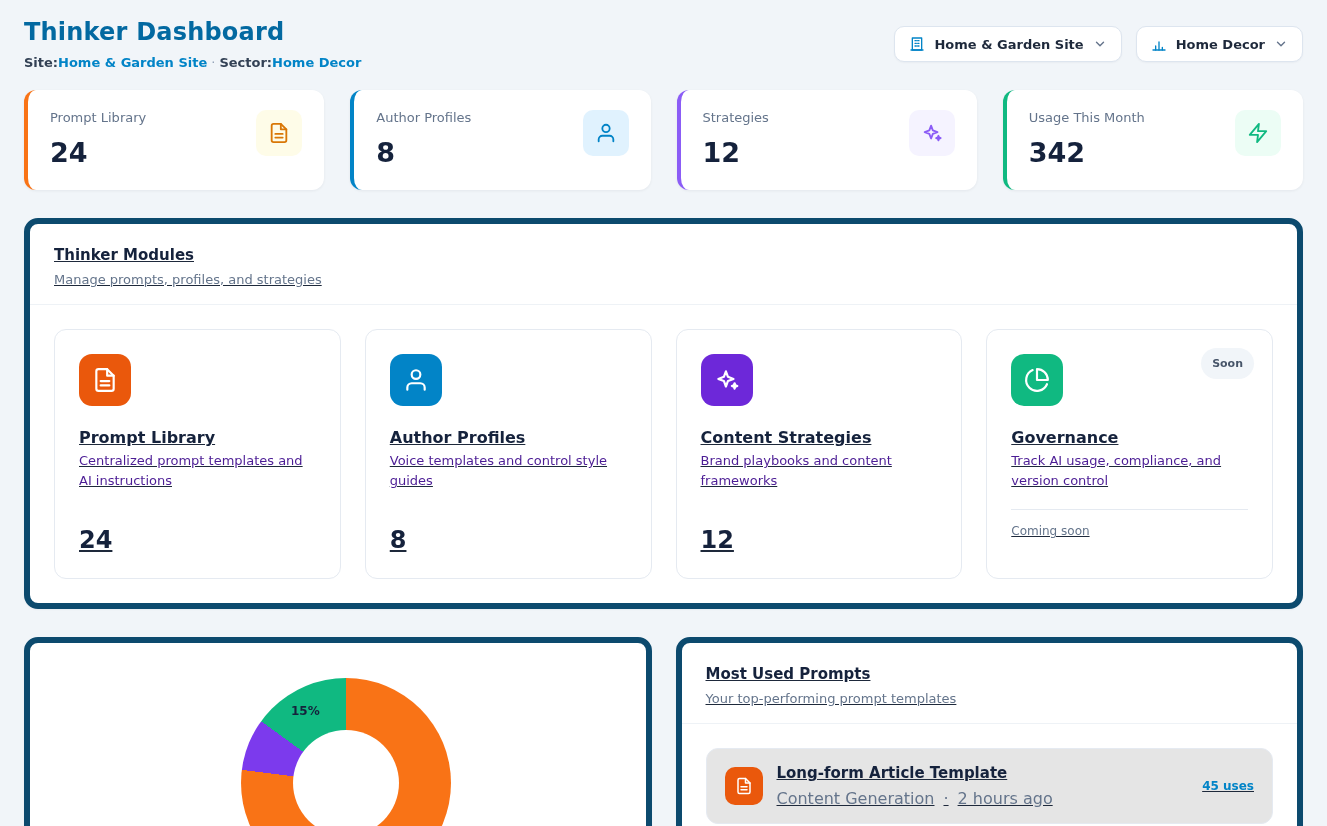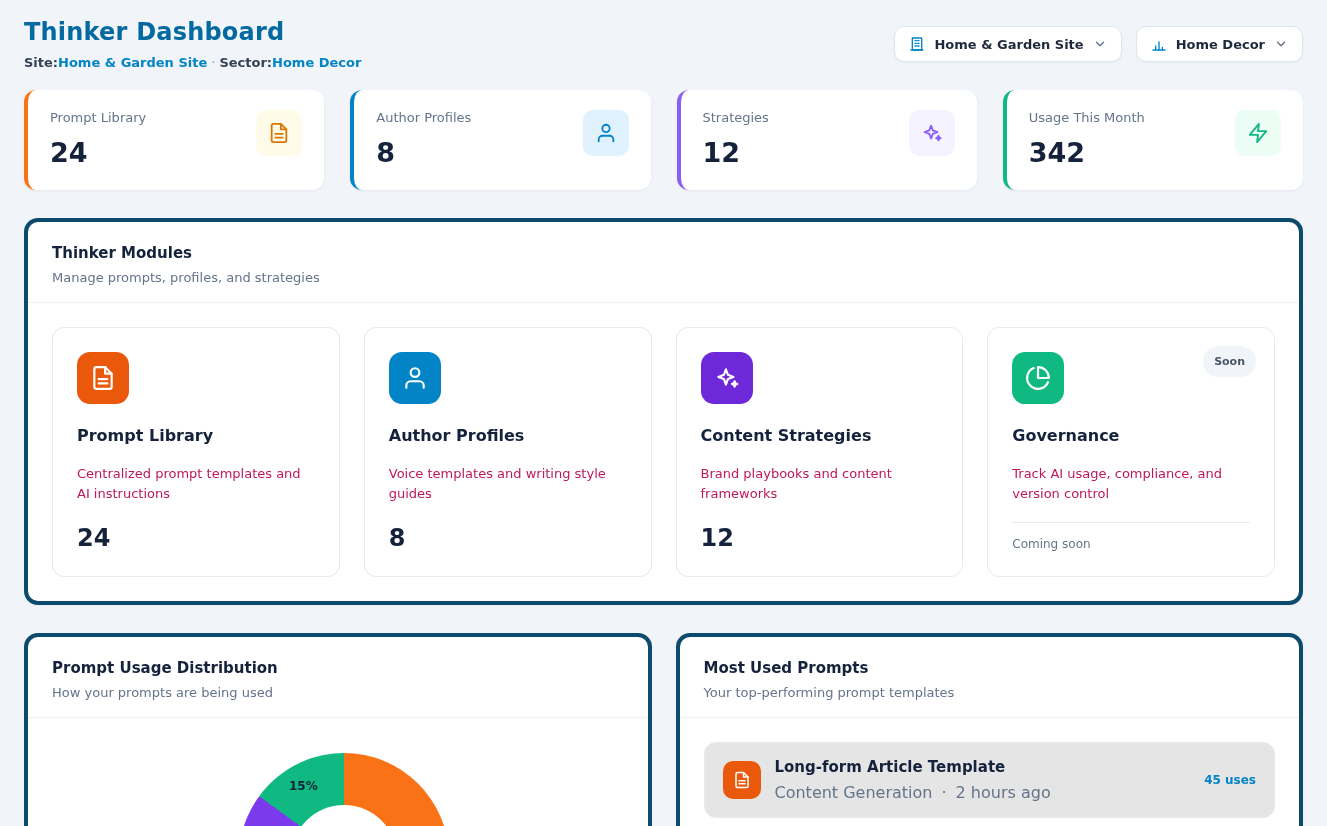--- a/index.html
+++ b/index.html
@@ -44,40 +44,41 @@
   .stat-label { font-size:13px; color:#64748b; }
   .stat-value { font-size:27px; font-weight:700; color:#15223c; margin-top:12px; }
   .stat-icon { width:46px; height:46px; border-radius:10px; display:flex; align-items:center; justify-content:center; }
   .stat-icon.tint-yellow { background:#fefce8; color:#d97706; }
   .stat-icon.tint-blue   { background:#e0f2fe; color:#0284c7; }
   .stat-icon.tint-purple { background:#f5f3ff; color:#8b5cf6; }
   .stat-icon.tint-green  { background:#ecfdf5; color:#10b981; }
 
   
   .panel {
-    background:#fff; border:4px solid #0c4a6e; border-radius:14px;
+    background:#fff; border:6px solid #0c4a6e; border-radius:14px;
     box-shadow:0 1px 2px rgba(15,23,42,.04);
+    text-decoration:underline;
   }
   .modules-panel { margin-top:28px; }
   .panel-header { padding:22px 24px 17px; border-bottom:1px solid #eef2f6; }
   .panel-title { font-size:15px; font-weight:600; color:#15223c; }
   .panel-subtitle { font-size:13px; color:#64748b; margin-top:8px; }
   .modules-grid { display:grid; grid-template-columns:repeat(4,1fr); gap:24px; padding:24px; }
   .module-card {
     position:relative; border:1px solid #e5eaf1; border-radius:12px;
     padding:24px; min-height:250px; display:flex; flex-direction:column;
     cursor:pointer; background:#fff;
   }
   .module-icon { width:52px; height:52px; border-radius:13px; display:flex; align-items:center; justify-content:center; color:#fff; }
   .module-icon.bg-orange { background:#ea580c; }
   .module-icon.bg-blue   { background:#0284c7; }
   .module-icon.bg-purple { background:#6d28d9; }
   .module-icon.bg-green  { background:#10b981; }
   .module-title { font-size:16px; font-weight:700; color:#15223c; margin-top:22px; }
-  .module-desc { font-size:13px; color:#be185d; margin-top:19px; line-height:1.55; }
+  .module-desc { font-size:13px; color:#4c1d95; margin-top:4px; line-height:1.55; }
   .module-count { font-size:24px; font-weight:700; color:#15223c; margin-top:auto; }
   .module-badge {
     position:absolute; top:18px; right:18px;
     background:#f1f5f9; color:#475569; font-size:11px; font-weight:600;
     padding:9px 11px; border-radius:999px;
   }
   .module-divider { border:none; border-top:1px solid #e5eaf1; margin:18px 0 0; }
   .module-footer { font-size:12px; color:#64748b; margin-top:14px; }
 
   
@@ -237,21 +238,21 @@
       </div>
 
       <div class="module-card">
         <div class="module-icon bg-blue">
           <svg width="26" height="26" viewBox="0 0 24 24" fill="none" stroke="currentColor" stroke-width="2" stroke-linecap="round" stroke-linejoin="round">
               <path d="M20 21v-2a4 4 0 0 0-4-4H8a4 4 0 0 0-4 4v2"></path>
               <circle cx="12" cy="7" r="4"></circle>
             </svg>
         </div>
         <div class="module-title">Author Profiles</div>
-        <div class="module-desc">Voice templates and writing style guides</div>
+        <div class="module-desc">Voice templates and control style guides</div>
         <div class="module-count">8</div>
       </div>
 
       <div class="module-card">
         <div class="module-icon bg-purple">
           <svg width="26" height="26" viewBox="0 0 24 24" fill="none" stroke="currentColor" stroke-width="2" stroke-linecap="round" stroke-linejoin="round">
               <path d="M11 4l1.9 5.1L18 11l-5.1 1.9L11 18l-1.9-5.1L4 11l5.1-1.9z"></path>
               <path d="M19 15l.7 1.8L21.5 17.5l-1.8.7L19 20l-.7-1.8-1.8-.7 1.8-.7z"></path>
             </svg>
         </div>
@@ -273,24 +274,20 @@
         <hr class="module-divider">
         <div class="module-footer">Coming soon</div>
       </div>
 
     </div>
   </div>
 
   <div class="bottom-row">
 
     <div class="panel">
-      <div class="panel-header">
-        <div class="panel-title">Prompt Usage Distribution</div>
-        <div class="panel-subtitle">How your prompts are being used</div>
-      </div>
       <div class="chart-body">
         <div class="donut">
           <span class="donut-label">15%</span>
         </div>
       </div>
     </div>
 
     <div class="panel">
       <div class="panel-header">
         <div class="panel-title">Most Used Prompts</div>

